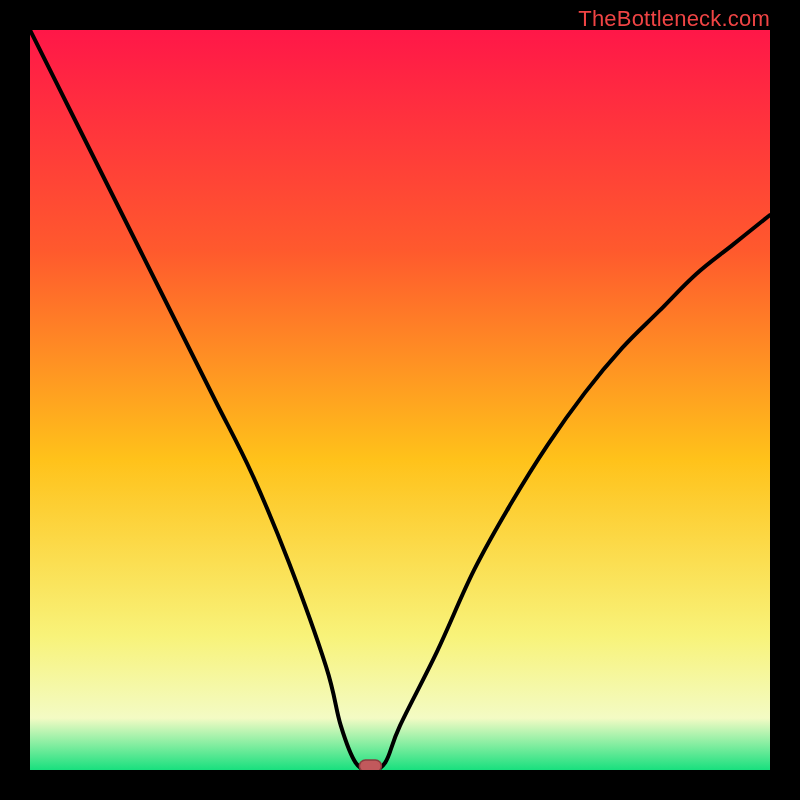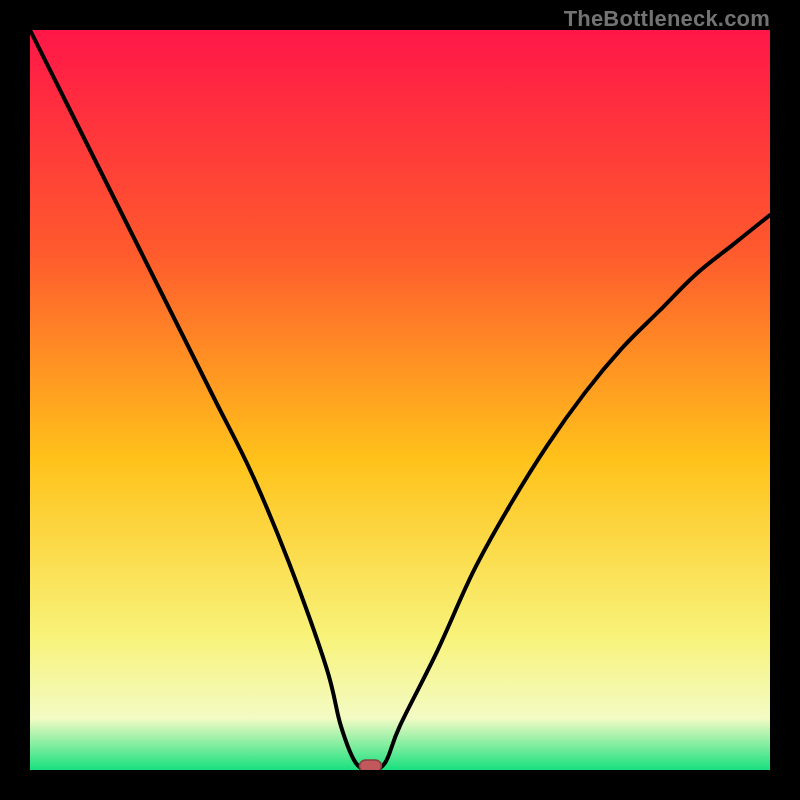--- a/index.html
+++ b/index.html
@@ -22,22 +22,22 @@
     top: 30px;
     width: 740px;
     height: 740px;
   }
   .watermark {
     position: absolute;
     top: 6px;
     right: 30px;
     font-family: Arial, Helvetica, sans-serif;
     font-size: 22px;
-    font-weight: 700;
-    color: #737373;
+    font-weight: 400;
+    color: #ef4444;
     letter-spacing: 0.2px;
   }
 </style>
 </head>
 <body>
 <div class="frame">
 
   <div class="watermark">TheBottleneck.com</div>
 
   <svg class="plot" viewBox="0 0 740 740" preserveAspectRatio="none">

